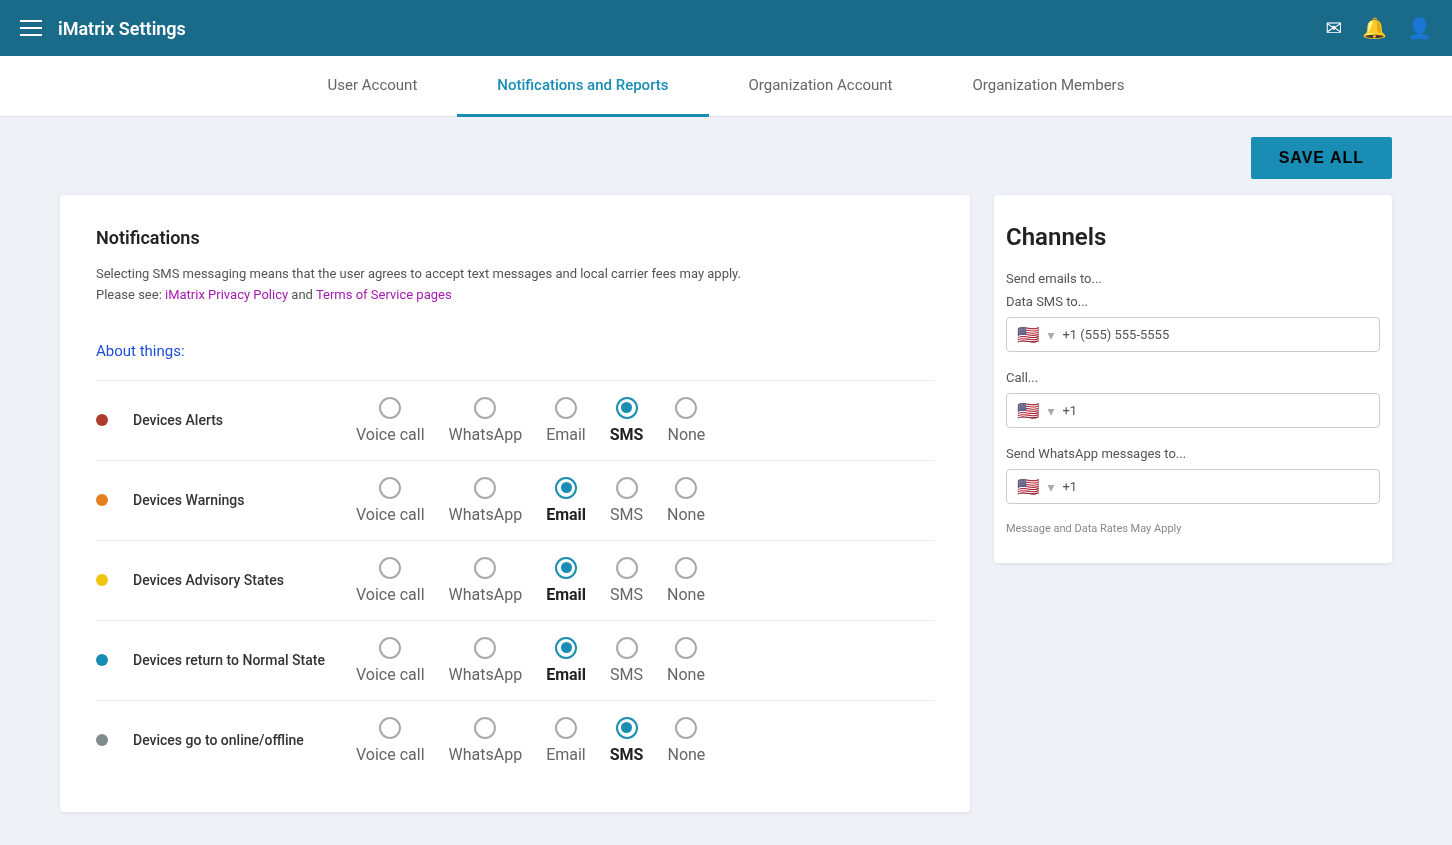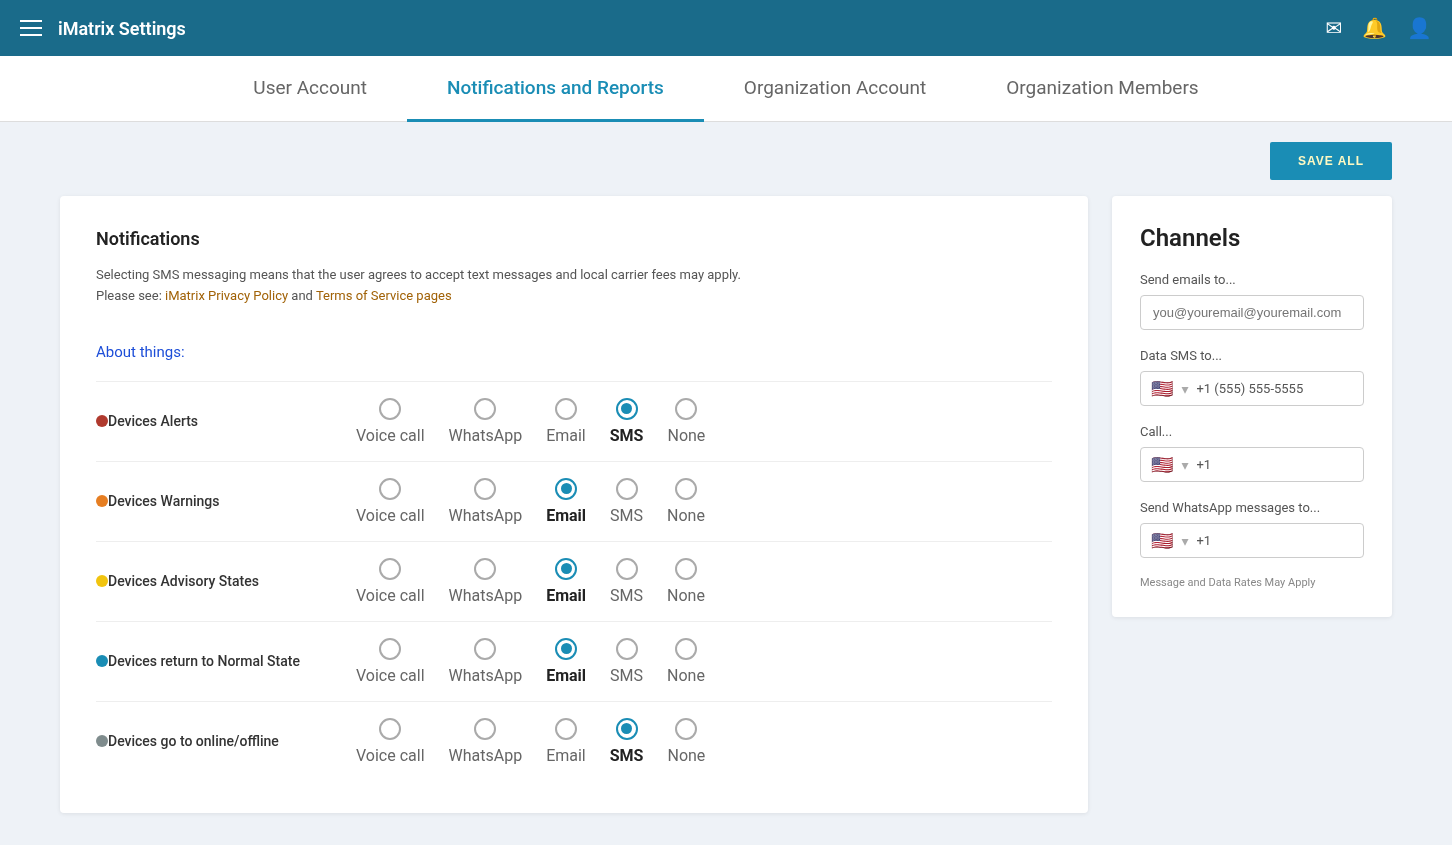--- a/index.html
+++ b/index.html
@@ -26,21 +26,21 @@
       background: white;
       display: flex;
       justify-content: center;
       gap: 0;
       border-bottom: 1px solid #ddd;
       padding: 0 40px;
     }
     .nav-tab {
       padding: 20px 40px;
       cursor: pointer;
-      font-size: 19px;
+      font-size: 15px;
       color: #666;
       border-bottom: 3px solid transparent;
       margin-bottom: -1px;
       white-space: nowrap;
     }
     .nav-tab.active {
       color: #1a8db5;
       border-bottom: 3px solid #1a8db5;
       font-weight: 500;
     }
@@ -51,24 +51,24 @@
       display: flex;
       flex-direction: column;
     }
     .save-all-row {
       display: flex;
       justify-content: flex-end;
       margin-bottom: 16px;
     }
     .save-all-btn {
       background: #1a8db5;
-      color: #fef9c3;
+      color: #000000;
       border: none;
       padding: 12px 28px;
-      font-size: 12px;
+      font-size: 16px;
       font-weight: 700;
       letter-spacing: 1px;
       cursor: pointer;
       border-radius: 2px;
     }
 
     
     .main-layout {
       display: flex;
       gap: 24px;
@@ -89,41 +89,41 @@
       color: #222;
       margin-bottom: 16px;
     }
     .notifications-desc {
       font-size: 13px;
       color: #555;
       line-height: 1.6;
       margin-bottom: 36px;
     }
     .notifications-desc a {
-      color: #a16207;
+      color: #a21caf;
       text-decoration: none;
     }
     .about-things {
       font-size: 15px;
       color: #1d4ed8;
       margin-bottom: 20px;
     }
 
     
     .notif-row {
       border-top: 1px solid #eee;
       padding: 16px 0;
       display: flex;
       align-items: center;
       gap: 0;
     }
     .notif-label {
       display: flex;
       align-items: center;
-      gap: 0;
+      gap: 25px;
       width: 260px;
       font-size: 14px;
       color: #333;
       font-weight: 500;
     }
     .dot {
       width: 12px;
       height: 12px;
       border-radius: 50%;
       flex-shrink: 0;
@@ -171,24 +171,24 @@
       color: #666;
     }
     .radio-label.selected {
       font-weight: 700;
       color: #222;
     }
 
     
     .channels-card {
       background: white;
-      width: 280px;
+      width: 398px;
       flex-shrink: 0;
       border-radius: 4px;
-      padding: 28px 28px;
+      padding: 28px 12px;
       box-shadow: 0 1px 4px rgba(0,0,0,0.08);
     }
     .channels-title {
       font-size: 24px;
       font-weight: 600;
       color: #222;
       margin-bottom: 20px;
     }
     .channel-label {
       font-size: 13px;
@@ -407,21 +407,20 @@
             <span class="radio-label">None</span>
           </div>
         </div>
       </div>
     </div>
 
     <div class="channels-card">
       <h2 class="channels-title">Channels</h2>
 
       <div class="channel-label">Send emails to...</div>
-      <input class="channel-input" type="text" placeholder="you@youremail@youremail.com" style="">
 
       <div class="channel-label">Data SMS to...</div>
       <div class="phone-input-row">
         <span class="flag">🇺🇸</span>
         <span class="phone-sep">▾</span>
         <span class="phone-val">+1 (555) 555-5555</span>
       </div>
 
       <div class="channel-label">Call...</div>
       <div class="phone-input-row">

